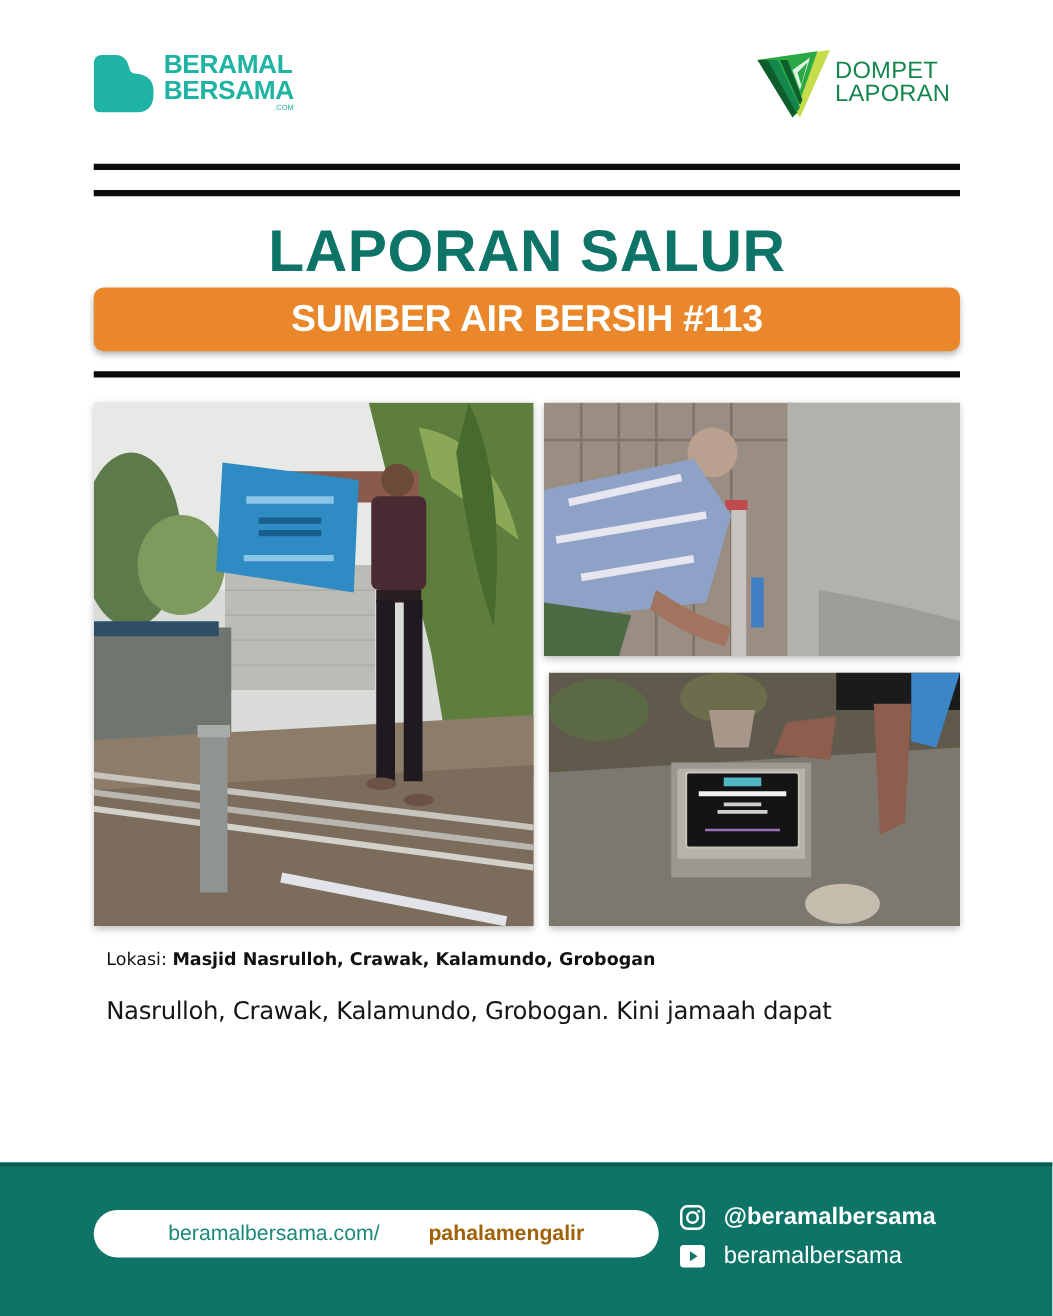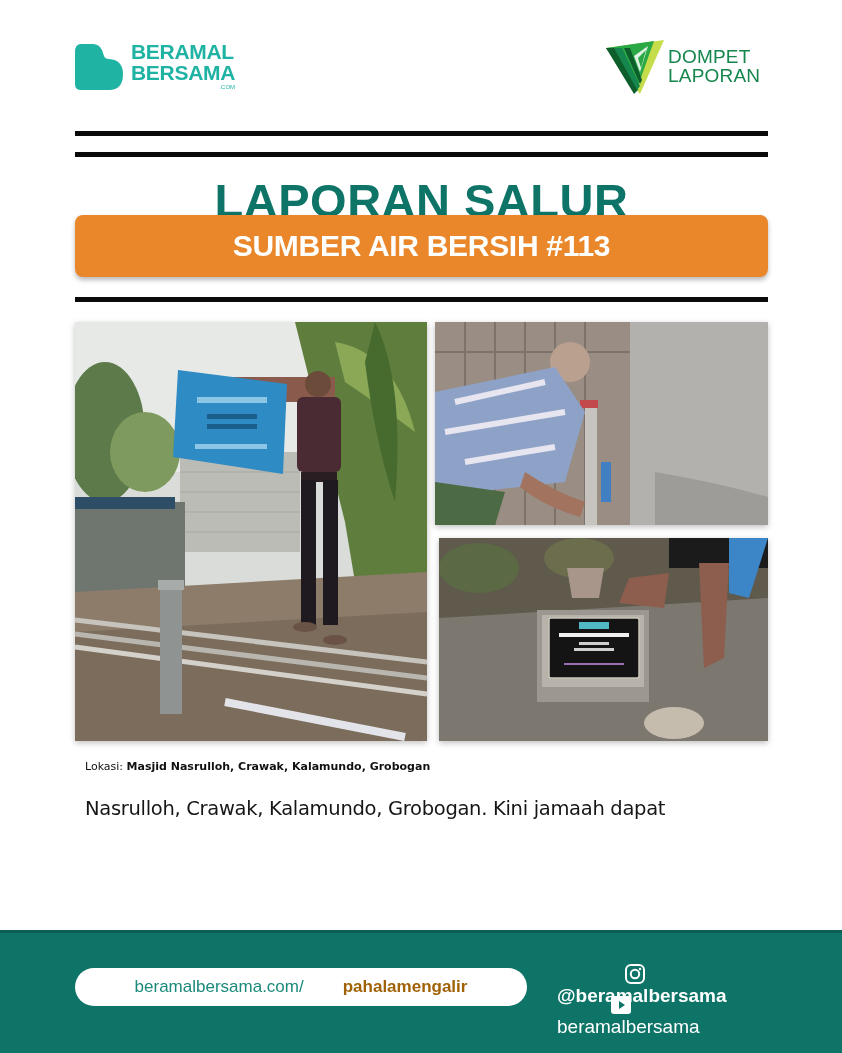--- a/index.html
+++ b/index.html
@@ -27,59 +27,59 @@
   .rule.r1 { top: 131px; }
   .rule.r2 { top: 152px; }
   .rule.r3 { top: 297px; }
 
   .title {
     position: absolute; left: 75px; width: 693px; top: 172px; text-align: center;
     font-family: "Liberation Sans", sans-serif; font-weight: 700; font-size: 47px;
     color: #0d7467; letter-spacing: 0.5px; line-height: 58px;
   }
   .banner {
-    position: absolute; left: 75px; top: 215px; width: 693px; height: 62px;
+    position: absolute; left: 75px; top: 230px; width: 693px; height: 51px;
     background: #e9872a; border-radius: 8px;
     box-shadow: 0 3px 5px rgba(0,0,0,0.28);
     display: flex; align-items: center; justify-content: center;
   }
   .banner-text {
     font-family: "Liberation Sans", sans-serif; font-weight: 700; font-size: 30px; color: #ffffff;
     letter-spacing: -0.3px;
   }
 
   
   .photo { position: absolute; overflow: hidden; box-shadow: 0 2px 6px rgba(0,0,0,0.25); }
   .photo svg { width: 100%; height: 100%; display: block; }
   .p1 { left: 75px; top: 322px; width: 352px; height: 419px; }
   .p2 { left: 435px; top: 322px; width: 333px; height: 203px; }
   .p3 { left: 439px; top: 538px; width: 329px; height: 203px; }
 
   
-  .location { position: absolute; left: 85px; top: 760px; font-family: "DejaVu Sans", sans-serif; font-size: 11px; color: #111; }
+  .location { position: absolute; left: 85px; top: 760px; font-family: "DejaVu Sans", sans-serif; font-size: 14px; color: #111; }
   .location b { font-weight: 700; }
   .body-text {
     position: absolute; left: 85px; top: 795px; width: 680px;
     font-family: "DejaVu Sans", sans-serif; font-size: 19.5px; line-height: 28px; color: #161616;
     letter-spacing: -0.3px;
   }
   .emoji-drop { color: #2b8be0; }
   .emoji-hands { color: #f2b21f; }
   .emoji-spark { color: #f6cf3a; }
 
   
   .footer { position: absolute; left: 0; top: 930px; width: 842px; height: 123px; background: #0d7467; border-top: 3px solid #0a5e55; }
   .url-pill {
     position: absolute; left: 75px; top: 968px; width: 452px; height: 38px;
     background: #ffffff; border-radius: 19px;
     display: flex; align-items: center; justify-content: center;
     font-family: "Liberation Sans", sans-serif; font-size: 17px; color: #1b8a7a; gap: 39px;
   }
   .url-pill b { font-weight: 700; color: #a16207; }
-  .social { position: absolute; left: 543px; display: flex; align-items: center; flex-direction: column; }
+  .social { position: absolute; left: 543px; display: flex; align-items: center; }
   .social.ig { top: 963px; }
   .social.yt { top: 994px; }
   .social .icon { width: 22px; height: 22px; display: block; }
   .social .label { margin-left: 14px; font-family: "Liberation Sans", sans-serif; font-size: 19px; color: #ffffff; }
   .social.ig .label { font-weight: 700; }
 </style>
 </head>
 <body>
 
 <div class="logo-left">

